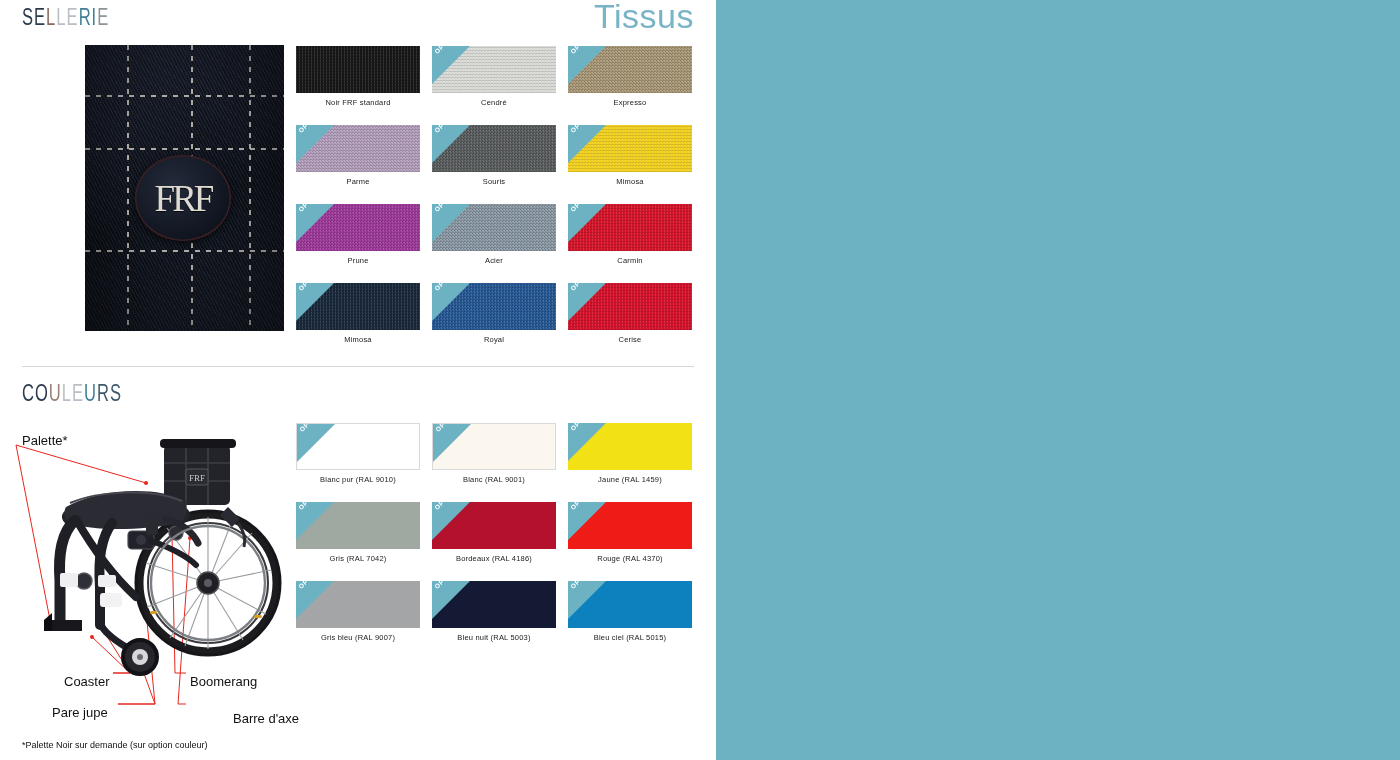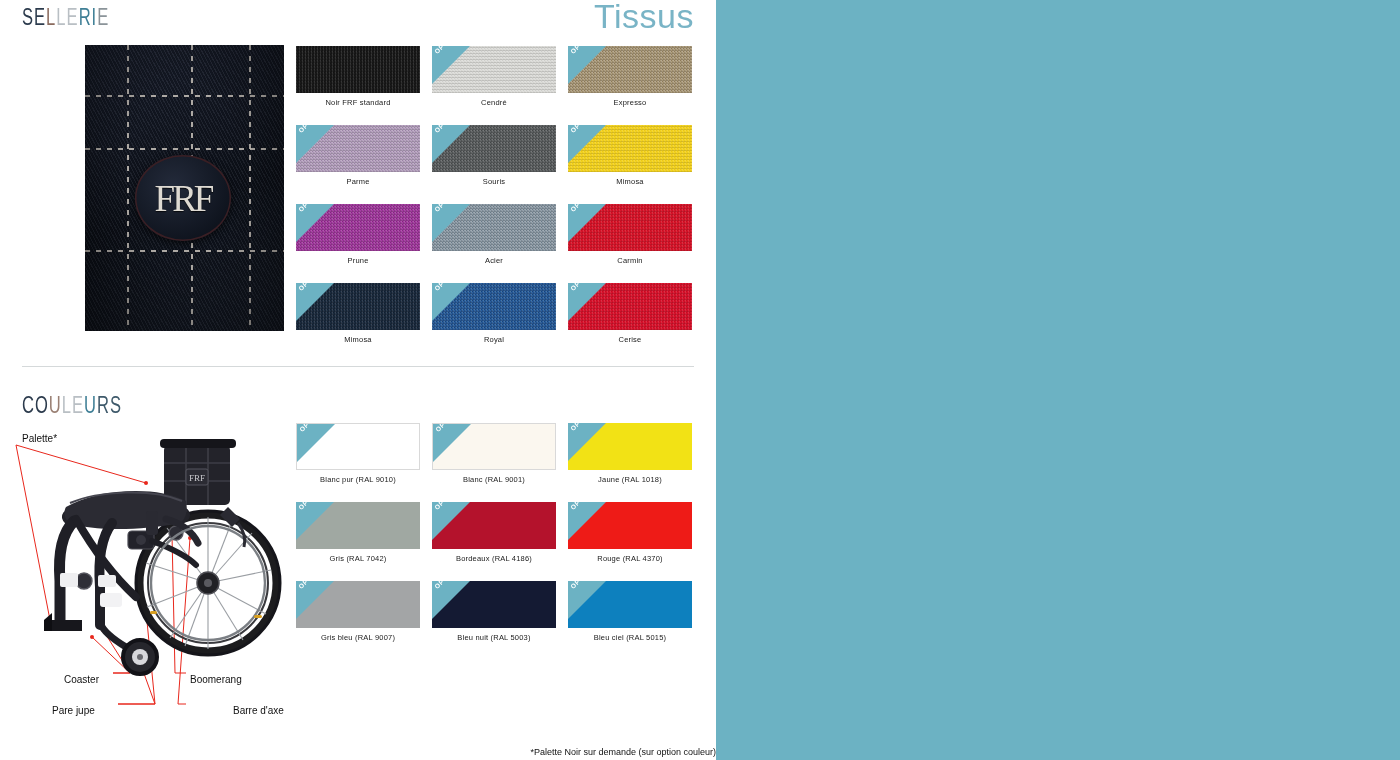--- a/index.html
+++ b/index.html
@@ -114,27 +114,27 @@
     letter-spacing:-3px; font-weight:400;
     text-shadow:0 1px 1px rgba(0,0,0,.7);
   }
   .photo .vig { position:absolute; inset:0;
     background:radial-gradient(ellipse at 50% 45%, rgba(0,0,0,0) 40%, rgba(0,0,0,.45) 100%); }
 
   
   .diagram { position:absolute; left:0px; top:415px; width:290px; height:330px; }
   .diagram svg { position:absolute; left:0; top:0; }
   .dlabel {
-    position:absolute; font-size:10px; color:#111; white-space:nowrap;
+    position:absolute; font-size:13px; color:#111; white-space:nowrap;
     font-family:"Liberation Sans", sans-serif;
   }
 
   .footnote {
-    position:absolute; right:0px; top:740px; width:694px; text-align:right;
-    font-size:9px; color:#111;margin-top:7px;
+    position:absolute; right:0px; top:740px; width:694px; text-align:left;
+    font-size:9px; color:#111;
   }
 </style>
 </head>
 <body>
 
 <div id="page">
 
   <div class="right-panel"></div>
 
   <div class="content">
@@ -237,21 +237,21 @@
           <div class="sw weave" style="background: rgb(207, 15, 38);">
             <div class="opt-badge"></div>
             <div class="opt-text">OPTION</div>
           </div>
           <div class="cap">Cerise</div>
         </div>
       </div>
 
     <div class="rule" style="top:366px;"></div>
 
-    <div class="sec-head" style="top:392px;text-decoration:underline;">
+    <div class="sec-head" style="top:380px;text-decoration:underline;">
       <div class="kicker" id="kicker-1"><span style="color: rgb(44, 59, 77);">C</span><span style="color: rgb(44, 59, 77);">O</span><span style="color: rgb(154, 128, 116);">U</span><span style="color: rgb(185, 191, 196);">L</span><span style="color: rgb(185, 191, 196);">E</span><span style="color: rgb(63, 127, 150);">U</span><span style="color: rgb(63, 90, 107);">R</span><span style="color: rgb(63, 90, 107);">S</span></div>
     </div>
 
     <div class="diagram">
       <svg width="290" height="330" viewBox="0 0 290 330">
 
         <g stroke="#e8271c" stroke-width="1" fill="none">
           <path d="M16 30 L50 205"></path>
           <path d="M50 205 L52 212"></path>
           <path d="M16 30 L146 68"></path>
@@ -342,21 +342,21 @@
         <g fill="#d9a020">
           <rect x="254" y="200" width="8" height="3" rx="1.5"></rect>
           <rect x="150" y="196" width="7" height="3" rx="1.5"></rect>
         </g>
       </svg>
 
     <div class="dlabel" style="left: 22px; top: 18px;">Palette*</div>
         <div class="dlabel" style="left: 48px; top: 259px; margin-left: 16px;">Coaster</div>
         <div class="dlabel" style="left: 52px; top: 290px;">Pare jupe</div>
         <div class="dlabel" style="left: 190px; top: 259px;">Boomerang</div>
-        <div class="dlabel" style="left: 190px; top: 290px; padding-left: 43px;">Barre d'axe</div>
+        <div class="dlabel" style="left: 190px; top: 296px; padding-left: 43px;">Barre d'axe</div>
       </div>
 
     <div class="grid" id="grid-1" style="left:296px; top:423px; grid-template-columns:repeat(3,136px); grid-auto-rows:79px;">
         <div class="cell">
           <div class="sw bordered" style="background: rgb(255, 255, 255);">
             <div class="opt-badge"></div>
             <div class="opt-text">OPTION</div>
           </div>
           <div class="cap">Blanc pur (RAL 9010)</div>
         </div>
@@ -365,21 +365,21 @@
             <div class="opt-badge"></div>
             <div class="opt-text">OPTION</div>
           </div>
           <div class="cap">Blanc (RAL 9001)</div>
         </div>
         <div class="cell">
           <div class="sw" style="background: rgb(242, 226, 21);">
             <div class="opt-badge"></div>
             <div class="opt-text">OPTION</div>
           </div>
-          <div class="cap">Jaune (RAL 1018)</div>
+          <div class="cap">Jaune (RAL 1459)</div>
         </div>
         <div class="cell">
           <div class="sw" style="background: rgb(160, 168, 162);">
             <div class="opt-badge"></div>
             <div class="opt-text">OPTION</div>
           </div>
           <div class="cap">Gris (RAL 7042)</div>
         </div>
         <div class="cell">
           <div class="sw" style="background: rgb(180, 18, 44);">

